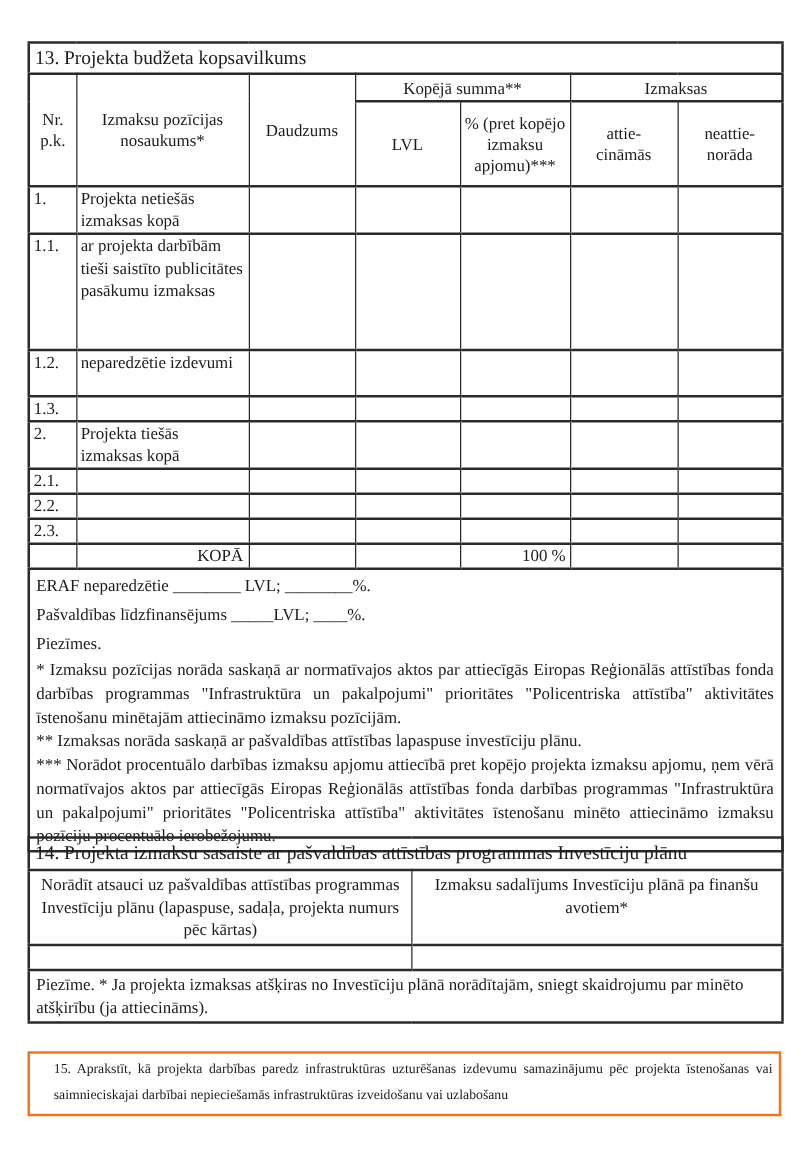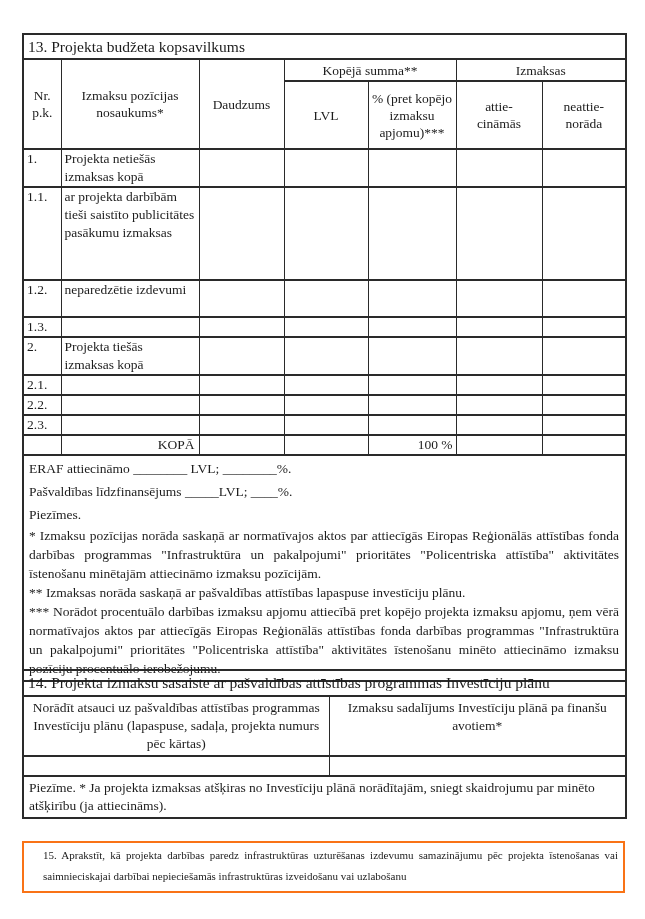--- a/index.html
+++ b/index.html
@@ -202,21 +202,21 @@
       <td class="total-label">KOPĀ</td>
       <td></td>
       <td></td>
       <td class="total-pct">100 %</td>
       <td></td>
       <td></td>
     </tr>
 
     <tr>
       <td colspan="7" class="notes-cell">
-        <p class="fin-line">ERAF attiecināmo ________ LVL; ________%.</p>
+        <p class="fin-line">ERAF neparedzētie ________ LVL; ________%.</p>
         <p class="fin-line">Pašvaldības līdzfinansējums _____LVL; ____%.</p>
         <p class="piezimes-line">Piezīmes.</p>
         <p class="just">* Izmaksu pozīcijas norāda saskaņā ar normatīvajos aktos par attiecīgās Eiropas Reģionālās attīstības fonda darbības programmas "Infrastruktūra un pakalpojumi" prioritātes "Policentriska attīstība" aktivitātes īstenošanu minētajām attiecināmo izmaksu pozīcijām.</p>
         <p>** Izmaksas norāda saskaņā ar pašvaldības attīstības lapaspuse investīciju plānu.</p>
         <p class="just">*** Norādot procentuālo darbības izmaksu apjomu attiecībā pret kopējo projekta izmaksu apjomu, ņem vērā normatīvajos aktos par attiecīgās Eiropas Reģionālās attīstības fonda darbības programmas "Infrastruktūra un pakalpojumi" prioritātes "Policentriska attīstība" aktivitātes īstenošanu minēto attiecināmo izmaksu pozīciju procentuālo ierobežojumu.</p>
       </td>
     </tr>
   </tbody>
     </table>
 

